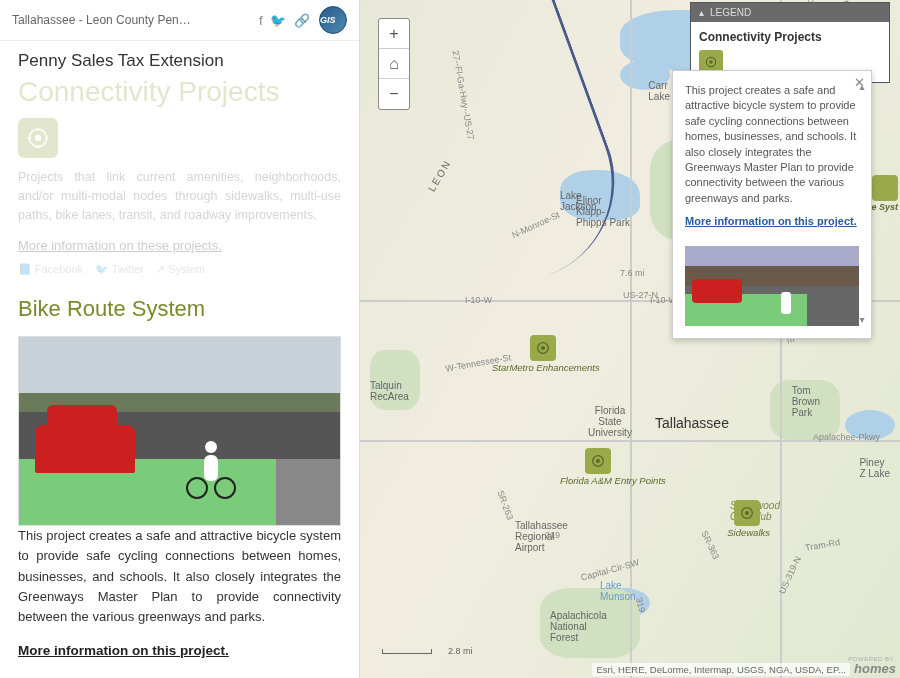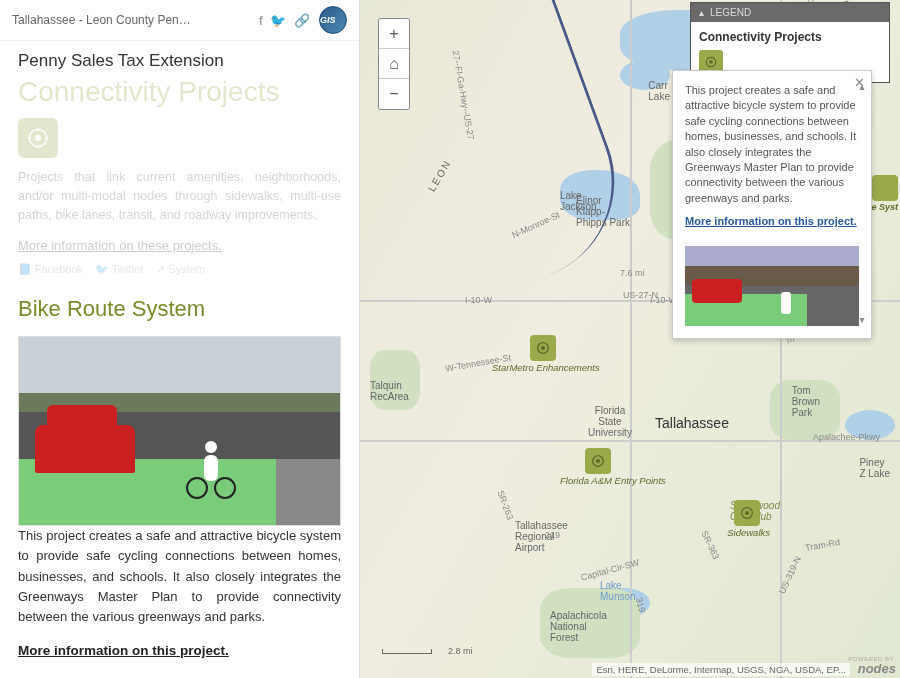--- a/index.html
+++ b/index.html
@@ -285,15 +285,15 @@
         <div class="scroll-arrow">▾</div>
       </div>
     </div>
 
     <div class="scale">
       <div class="scale-bar"></div>
       <span>2.8 mi</span>
     </div>
     <div class="attribution">Esri, HERE, DeLorme, Intermap, USGS, NGA, USDA, EP...</div>
     <div class="esri-sub">POWERED BY</div>
-    <div class="esri-logo">nodes</div>
+    <div class="esri-logo">homes</div>
   </div>
 </div>
 
 </body></html>

